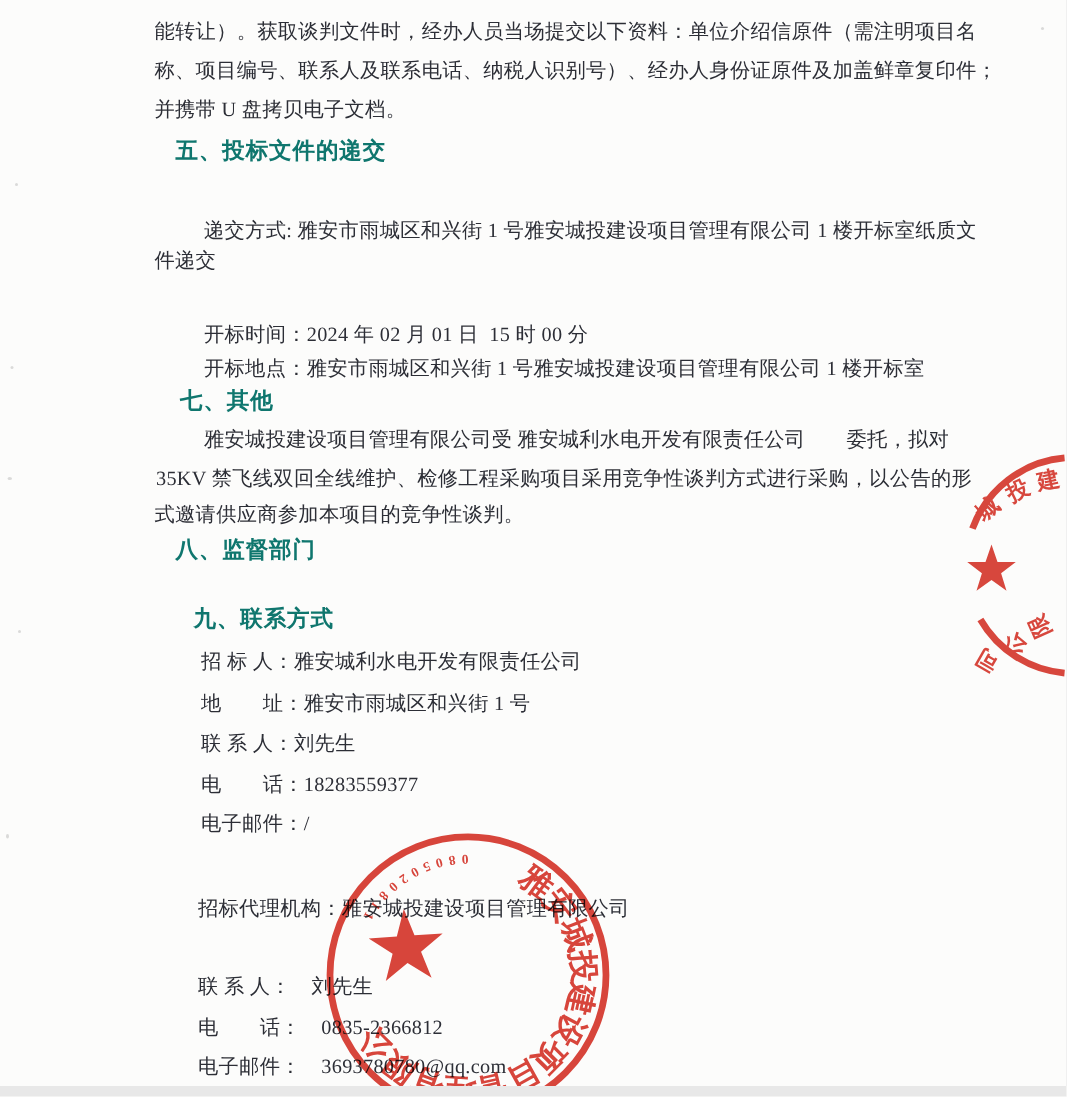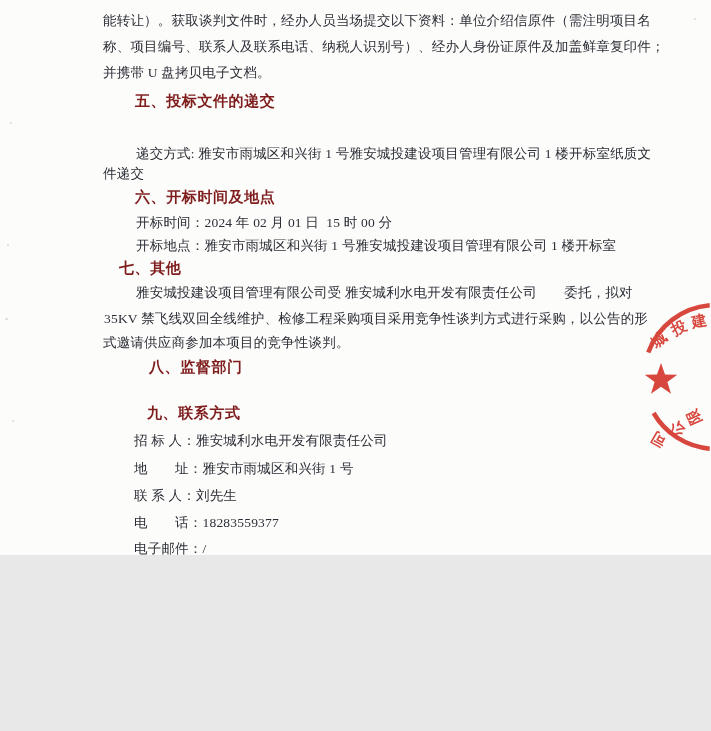--- a/index.html
+++ b/index.html
@@ -1,37 +1,36 @@
 <!DOCTYPE html>
 <html><head>
 <meta charset="utf-8">
 <style>
   html,body { margin:0; padding:0; background:#e8e8e8; }
   .page {
     position:relative;
-    width:711px; height:555px;
+    width:711px; height:724px;
     margin:0 auto;
     background:#fcfcfb;
     overflow:hidden;
     font-family:"Liberation Serif","DejaVu Serif",serif;
     color:#2c2e36;
   }
   .ln {
     position:absolute;
     white-space:pre;
     font-size:13.5px;
     letter-spacing:0.2px;
     line-height:1;
   }
   .hd {
     font-weight:bold;
     font-size:15px;
     letter-spacing:0.6px;
-    color:#7f1d1d;
-    margin-left:18px;
+    color:#0f766e;
   }
   .seal {
     position:absolute;
     mix-blend-mode:multiply;
     pointer-events:none;
   }
   .seal text { font-family:"Liberation Serif","DejaVu Serif",serif; font-weight:bold; }
   .speck { position:absolute; border-radius:50%; background:#9a9a9a; opacity:0.35; }
 </style>
 </head>
@@ -40,40 +39,39 @@
 <div class="page">
 
   <div class="ln" style="top:14px;left:103px">能转让）。获取谈判文件时，经办人员当场提交以下资料：单位介绍信原件（需注明项目名</div>
   <div class="ln" style="top:66px;left:103px">并携带 U 盘拷贝电子文档。</div>
   <div class="ln" style="top:40px;left:103px">称、项目编号、联系人及联系电话、纳税人识别号）、经办人身份证原件及加盖鲜章复印件；</div>
 
   <div class="ln hd" style="top:94px;left:117px">五、投标文件的递交</div>
   <div class="ln" style="top:147px;left:136px">递交方式: 雅安市雨城区和兴街 1 号雅安城投建设项目管理有限公司 1 楼开标室纸质文</div>
   <div class="ln" style="top:167px;left:103px">件递交</div>
 
-  <div class="ln hd" style="top:190px;left:117px">六、开标时间及地点</div>
   <div class="ln" style="top:216px;left:136px">开标时间：2024 年 02 月 01 日  15 时 00 分</div>
   <div class="ln" style="top:239px;left:136px">开标地点：雅安市雨城区和兴街 1 号雅安城投建设项目管理有限公司 1 楼开标室</div>
 
-  <div class="ln hd" style="top:261px;left:101px">七、其他</div>
+  <div class="ln hd" style="top:261px;left:120px">七、其他</div>
   <div class="ln" style="top:286px;left:136px">雅安城投建设项目管理有限公司受 雅安城利水电开发有限责任公司　　委托，拟对</div>
   <div class="ln" style="top:312px;left:104px">35KV 禁飞线双回全线维护、检修工程采购项目采用竞争性谈判方式进行采购，以公告的形</div>
   <div class="ln" style="top:336px;left:103px">式邀请供应商参加本项目的竞争性谈判。</div>
 
-  <div class="ln hd" style="top:360px;left:131px">八、监督部门</div>
+  <div class="ln hd" style="top:360px;left:117px">八、监督部门</div>
 
   <div class="ln hd" style="top:406px;left:129px">九、联系方式</div>
   <div class="ln" style="top:434px;left:134px">招 标 人：雅安城利水电开发有限责任公司</div>
   <div class="ln" style="top:462px;left:134px">地　　址：雅安市雨城区和兴街 1 号</div>
   <div class="ln" style="top:489px;left:134px">联 系 人：刘先生</div>
   <div class="ln" style="top:516px;left:134px">电　　话：18283559377</div>
   <div class="ln" style="top:542px;left:134px">电子邮件：/</div>
 
   <div class="ln" style="top:599px;left:132px">招标代理机构：雅安城投建设项目管理有限公司</div>
-  <div class="ln" style="top:651px;left:150px">联 系 人：　刘先生</div>
+  <div class="ln" style="top:651px;left:132px">联 系 人：　刘先生</div>
   <div class="ln" style="top:678px;left:132px">电　　话：　0835-2366812</div>
   <div class="ln" style="top:704px;left:132px">电子邮件：　3693780780@qq.com</div>
 
   <svg class="seal" style="left:214px;top:552px" width="196" height="196" viewBox="0 0 196 196">
     <g fill="#d4281d" stroke="none" opacity="0.86">
       <circle cx="98" cy="98" r="92" fill="none" stroke="#d4281d" stroke-width="4.5"></circle>
       <defs>
         <path id="nameArc" d="M 32.2 121.9 A 70 70 0 1 1 163.8 121.9" fill="none"></path>
         <path id="serialArc" d="M 32.5 143.9 A 80 80 0 0 0 163.5 143.9" fill="none"></path>
       </defs>

